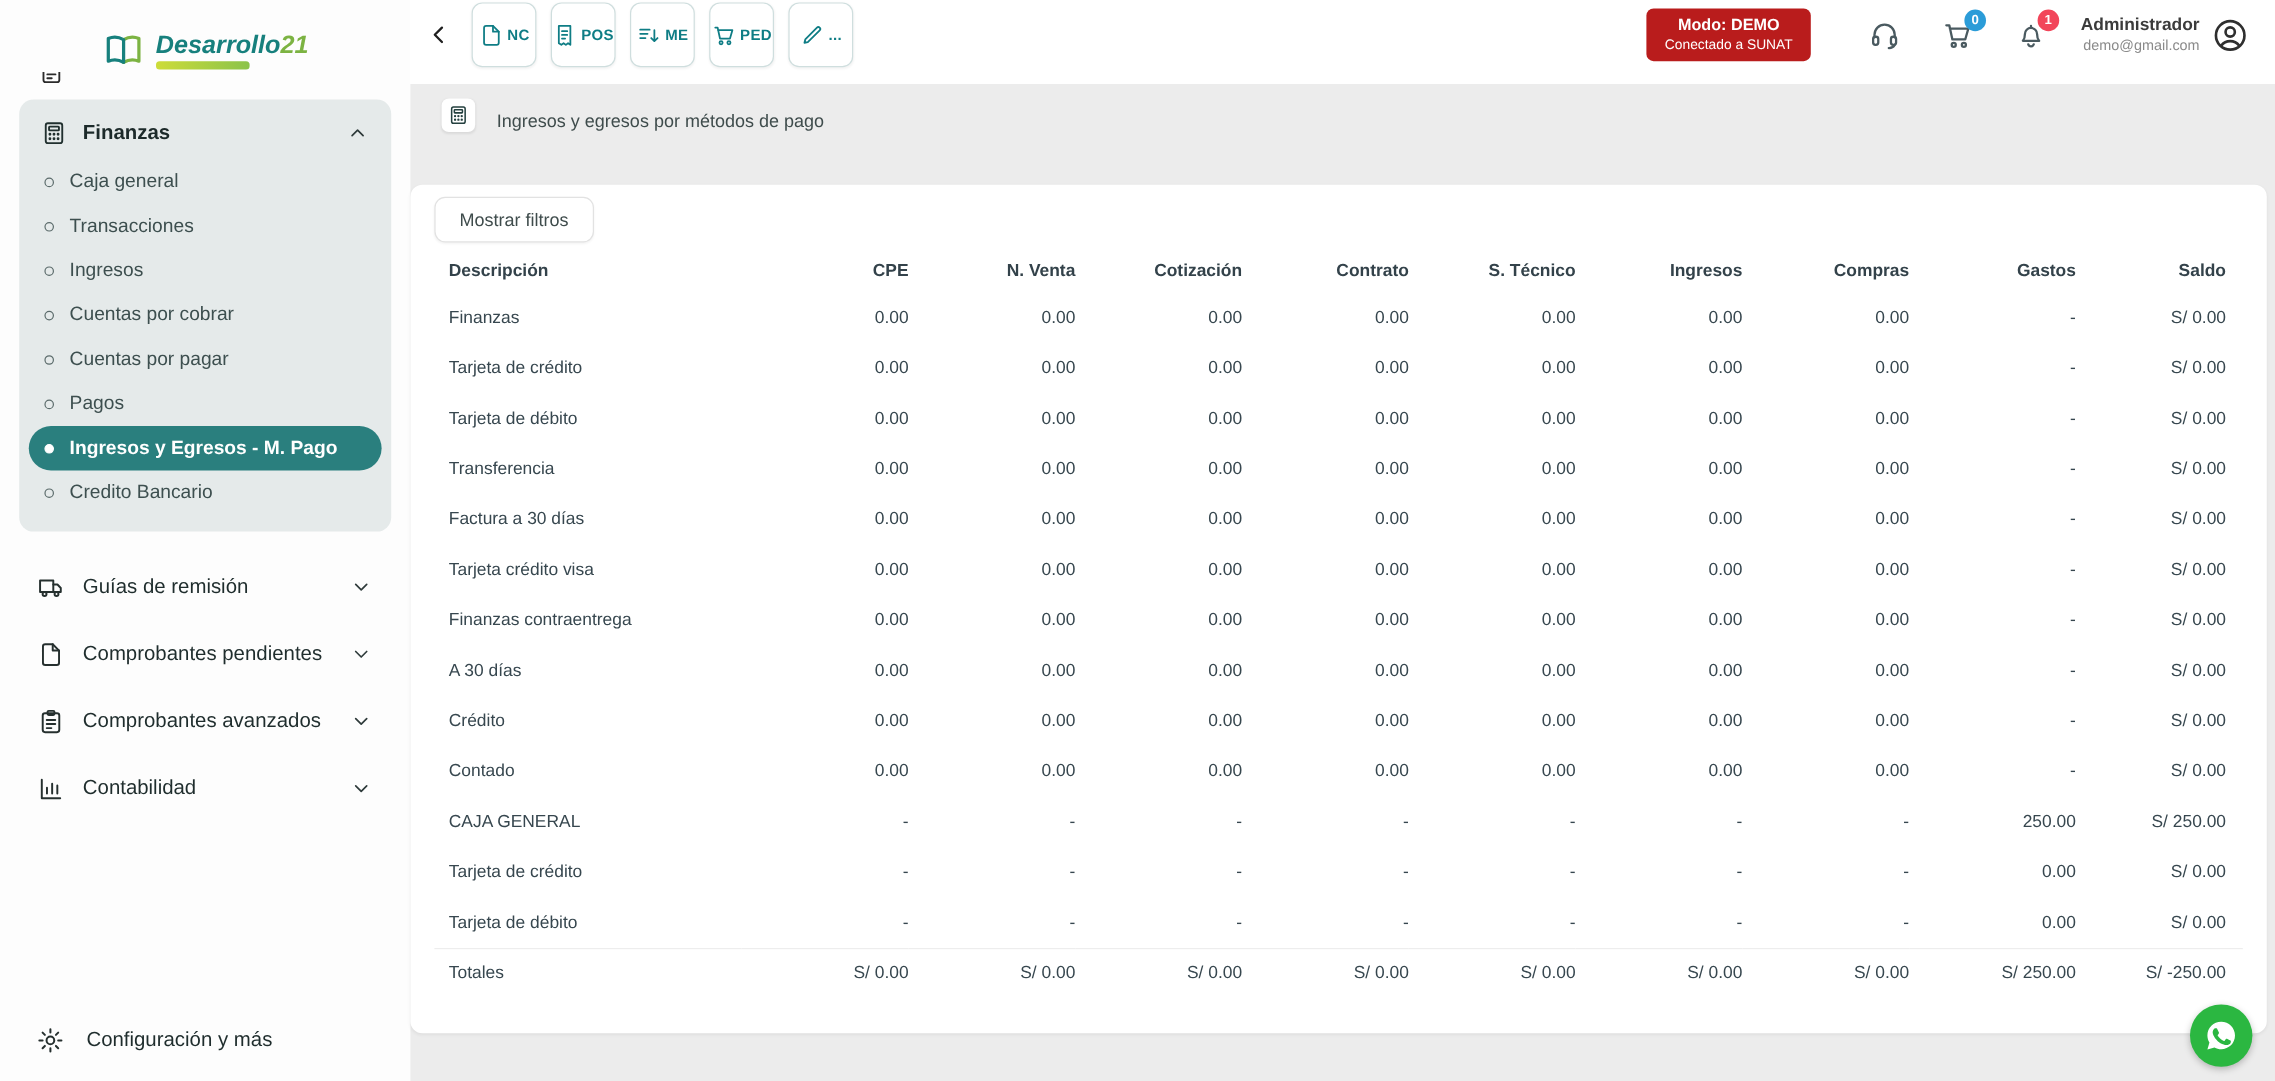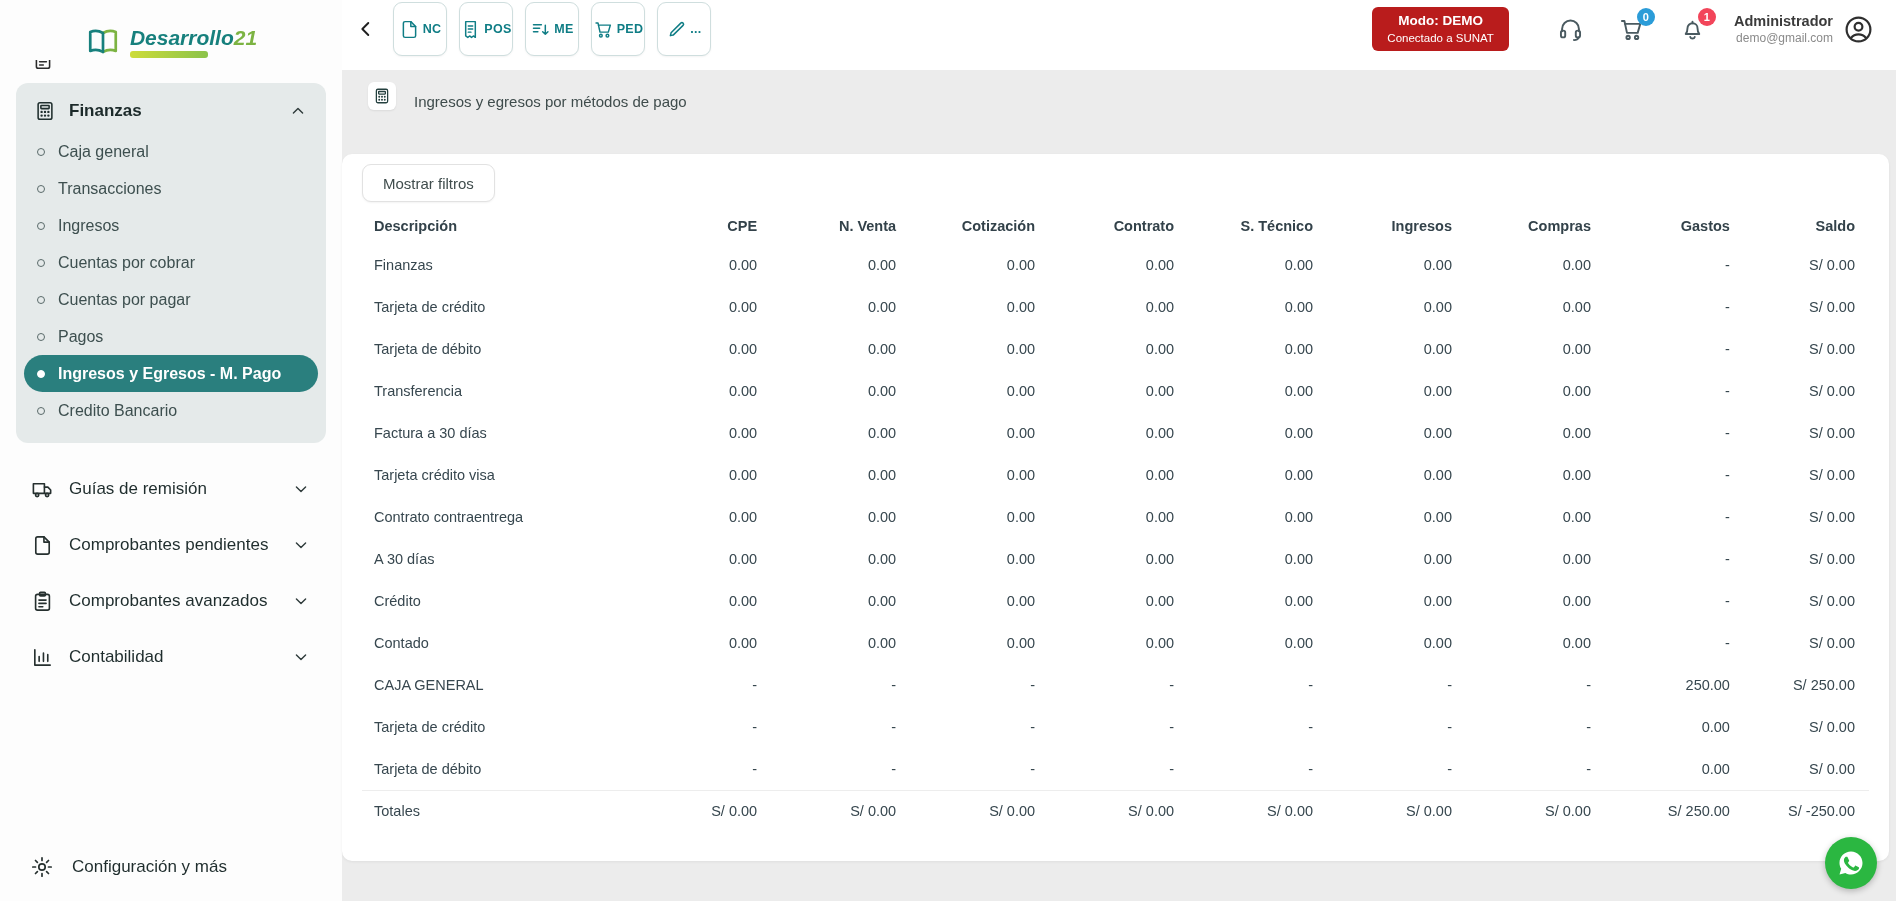--- a/index.html
+++ b/index.html
@@ -450,21 +450,21 @@
               <td>0.00</td>
               <td>0.00</td>
               <td>0.00</td>
               <td>0.00</td>
               <td>0.00</td>
               <td>0.00</td>
               <td>-</td>
               <td>S/ 0.00</td>
             </tr>
             <tr>
-              <td>Contrato contraentrega</td>
+              <td>Finanzas contraentrega</td>
               <td>0.00</td>
               <td>0.00</td>
               <td>0.00</td>
               <td>0.00</td>
               <td>0.00</td>
               <td>0.00</td>
               <td>0.00</td>
               <td>-</td>
               <td>S/ 0.00</td>
             </tr>

